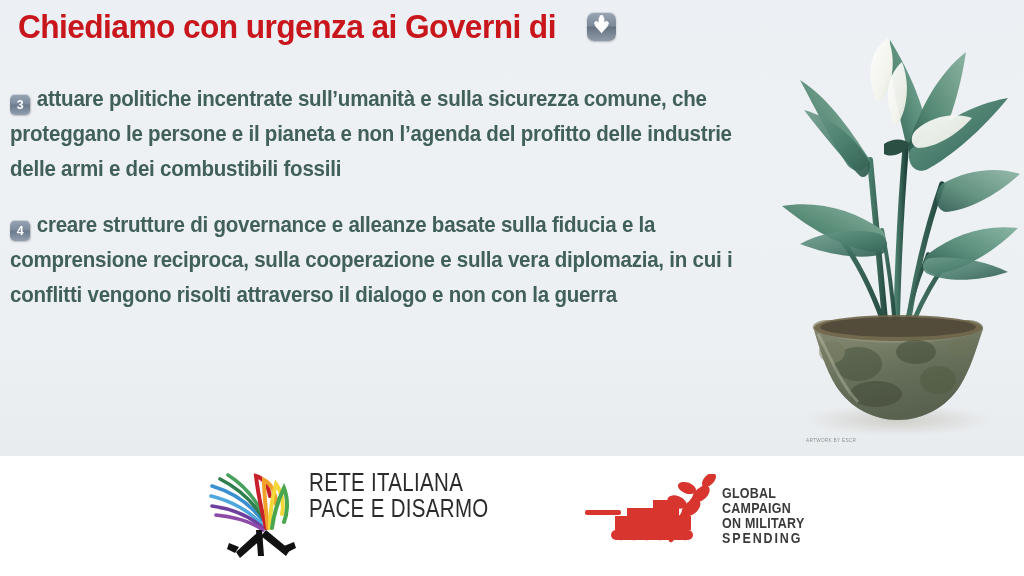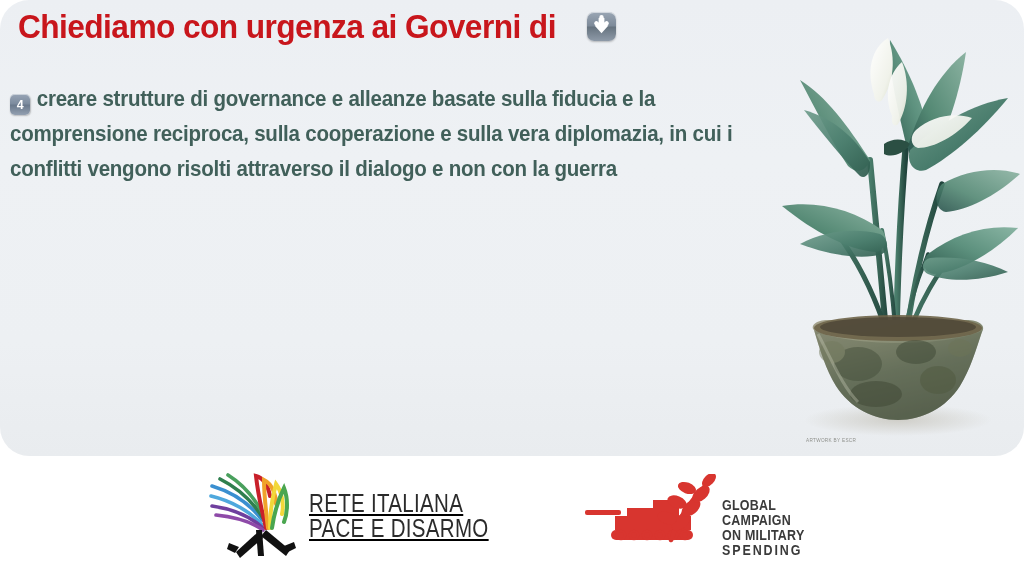--- a/index.html
+++ b/index.html
@@ -25,21 +25,20 @@
   
   .main-panel {
     position: absolute;
     left: 0;
     top: 0;
     width: 1024px;
     height: 456px;
     background:
       linear-gradient(180deg, #eceff3 0%, #eef1f4 35%, #edf0f3 75%, #e9ecef 100%);
     overflow: hidden;
-    border-radius: 29px;
   }
 
   
   .title-row {
     position: absolute;
     left: 18px;
     top: 10px;
     display: flex;
     align-items: center;
     gap: 9px;
@@ -142,23 +141,22 @@
     height: 120px;
     background: #ffffff;
     display: flex;
     align-items: center;
     justify-content: center;
     gap: 56px;
   }
 
   .logo-ripd {
     display: flex;
-    align-items: center;
+    align-items: flex-start;
     gap: 11px;
-    text-decoration: underline;
   }
   .logo-ripd .mark { width: 92px; height: 92px; flex: 0 0 auto; }
   .logo-ripd .mark svg { display:block; width:92px; height:92px; }
   .ripd-words {
     display: flex;
     flex-direction: column;
     justify-content: center;
     line-height: 1.02;
   }
   .ripd-words span {
@@ -167,21 +165,21 @@
     font-weight: normal;
     letter-spacing: 0.4px;
     color: #2b2b2b;
     transform: scaleX(0.82);
     transform-origin: left center;
     white-space: nowrap;
   }
 
   .logo-gcoms {
     display: flex;
-    align-items: flex-end;
+    align-items: center;
     gap: 1px;
   }
   .logo-gcoms .mark { width: 136px; height: 84px; flex: 0 0 auto; }
   .logo-gcoms .mark svg { display:block; width:136px; height:84px; }
   .gcoms-words {
     display: flex;
     flex-direction: column;
     line-height: 1.04;
   }
   .gcoms-words span {
@@ -210,20 +208,23 @@
           <path d="M14.5 5.2 L14.5 16.2 M14.5 16.2 L9.4 11.3 M14.5 16.2 L19.6 11.3" fill="none" stroke="#ffffff" stroke-width="4.4" stroke-linecap="round" stroke-linejoin="round"></path>
           <path d="M11.6 6.0 h5.8 v7.6 h4.0 l-6.9 7.6 -6.9 -7.6 h4.0 z" fill="#ffffff"></path>
         </svg>
       </div>
     </div>
 
     <div class="claims">
 
 
 
+      <div class="claim">
+        <p class="claim-text"><span class="num-badge">3</span><span>attuare politiche incentrate sull’umanità e sulla sicurezza comune, che proteggano le persone e il pianeta e non l’agenda del profitto delle industrie delle armi e dei combustibili fossili</span></p>
+      </div>
 
       <div class="claim">
         <p class="claim-text"><span class="num-badge">4</span><span>creare strutture di governance e alleanze basate sulla fiducia e la comprensione reciproca, sulla cooperazione e sulla vera diplomazia, in cui i conflitti vengono risolti attraverso il dialogo e non con la guerra</span></p>
       </div>
 
     </div>
 
     <div class="artwork">
       <svg viewBox="0 0 254 422" aria-hidden="true">
         <defs>

